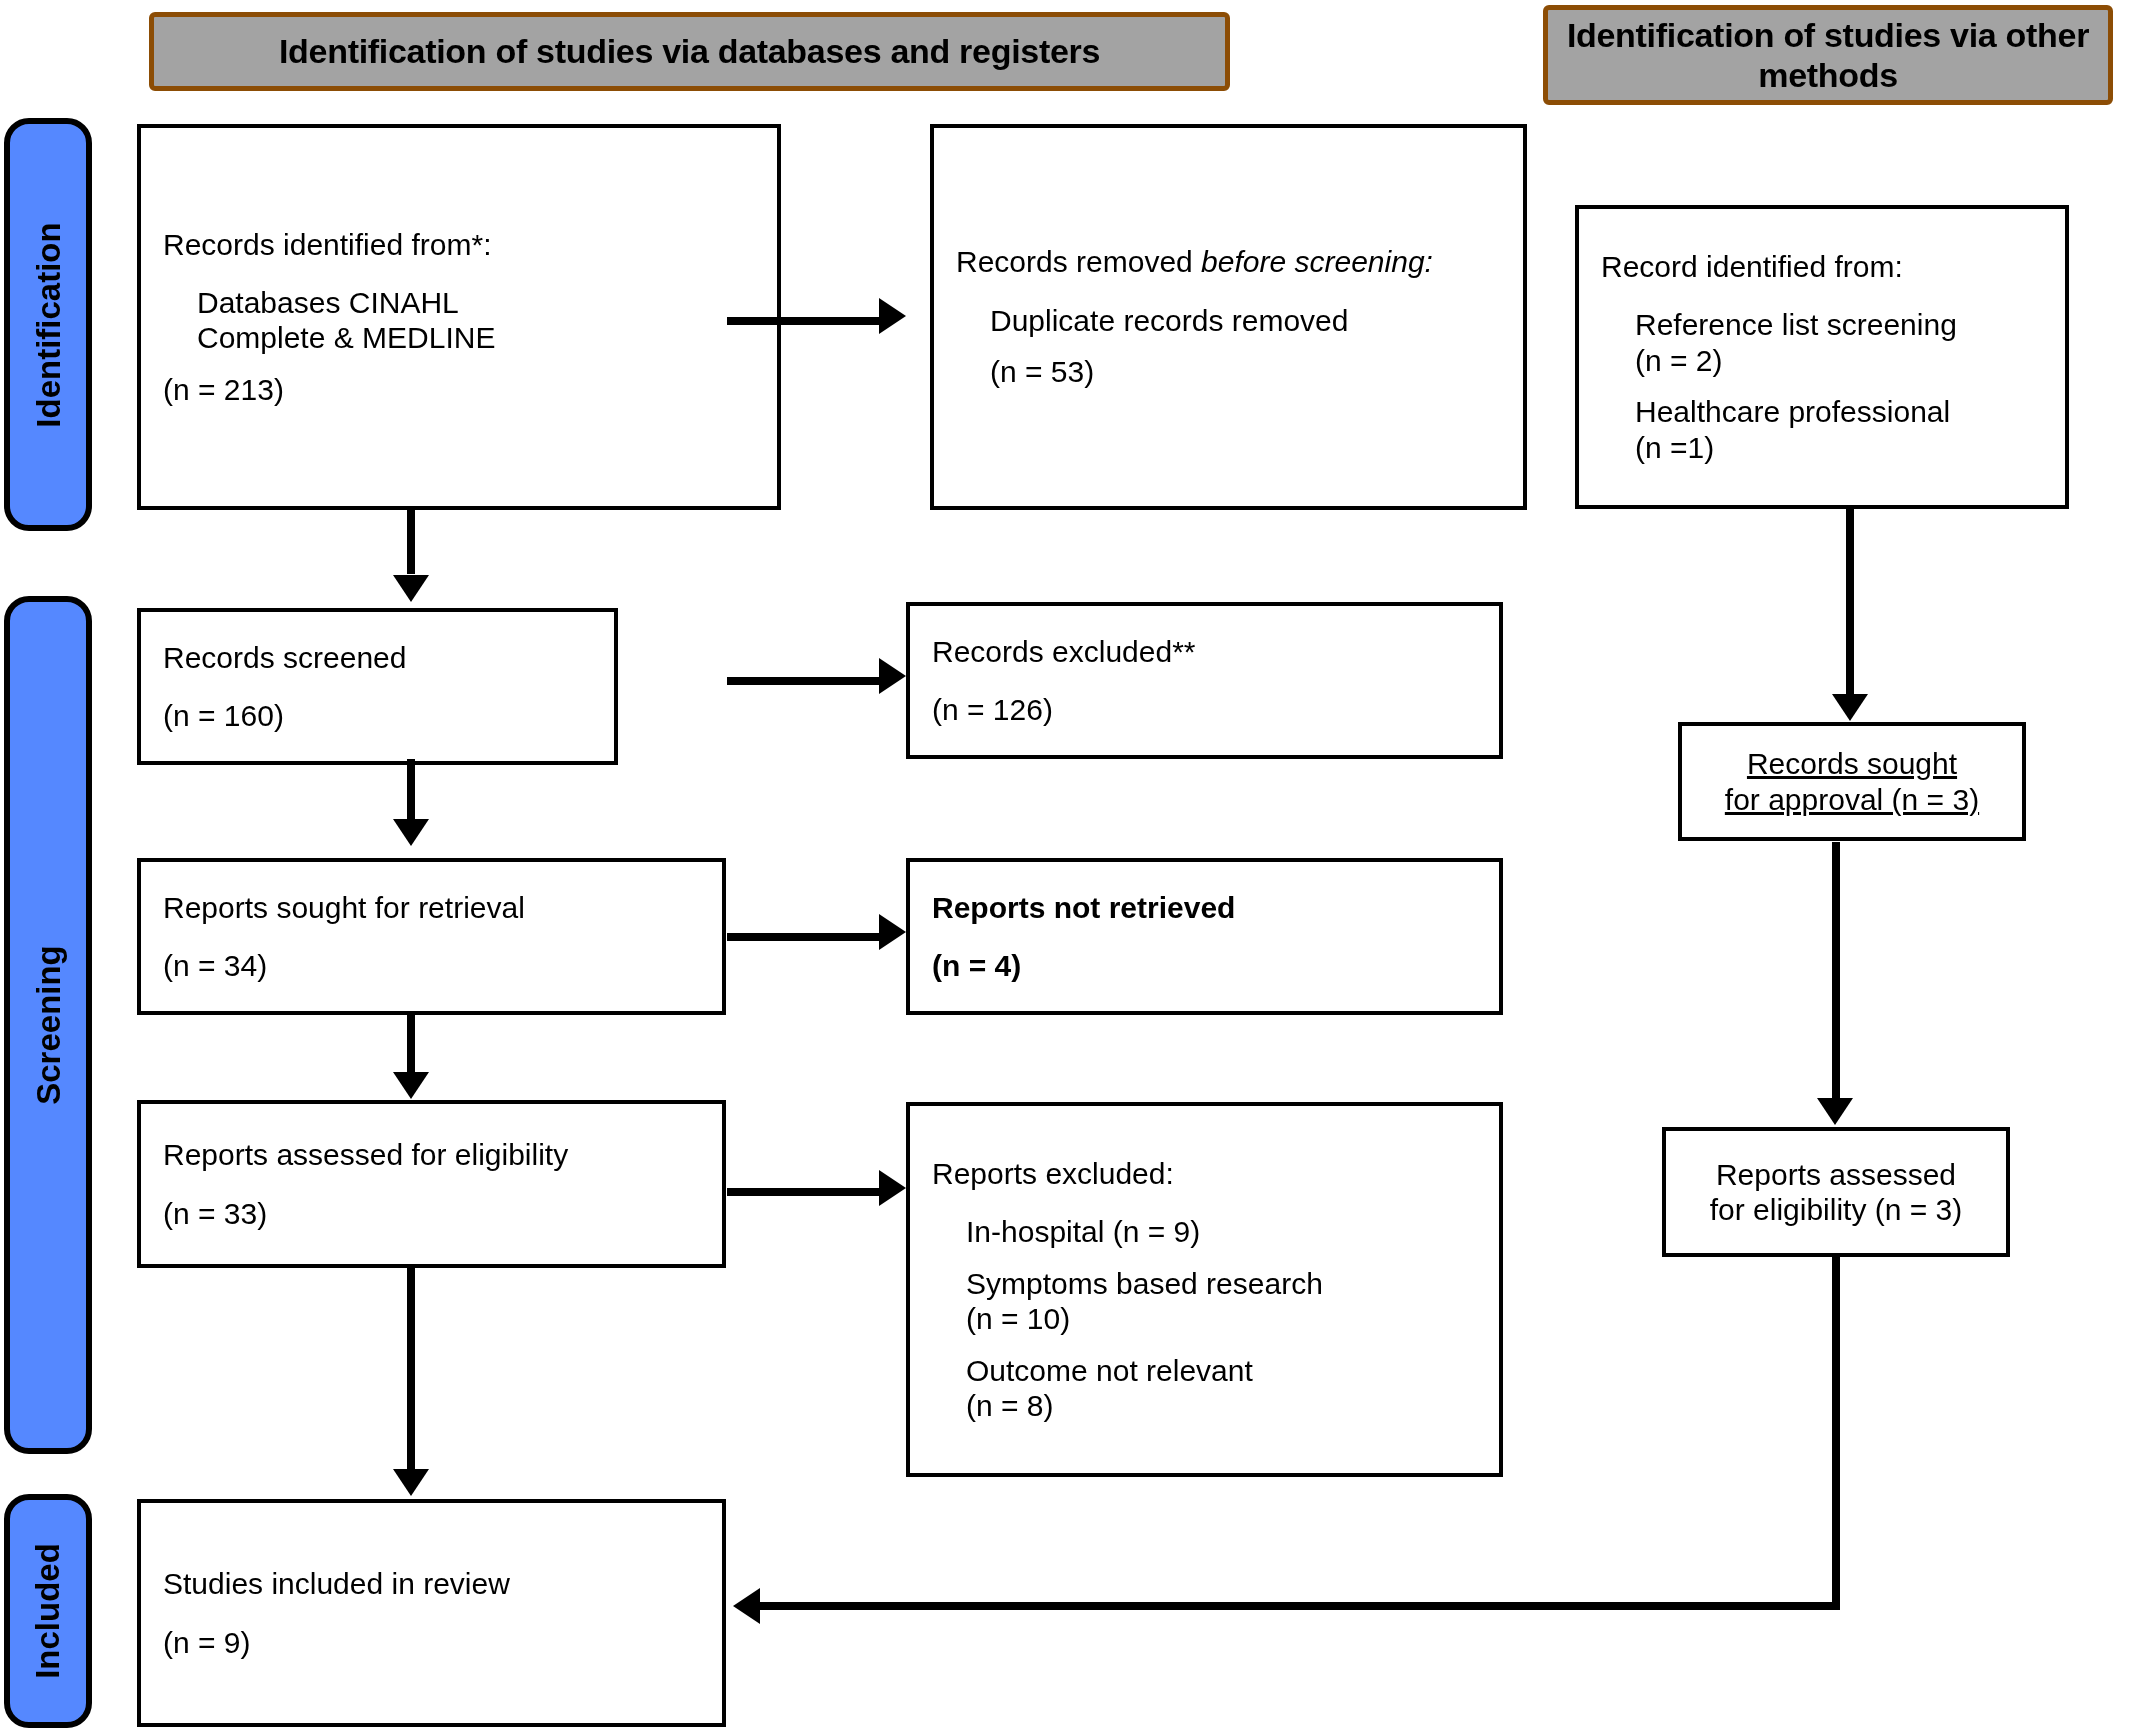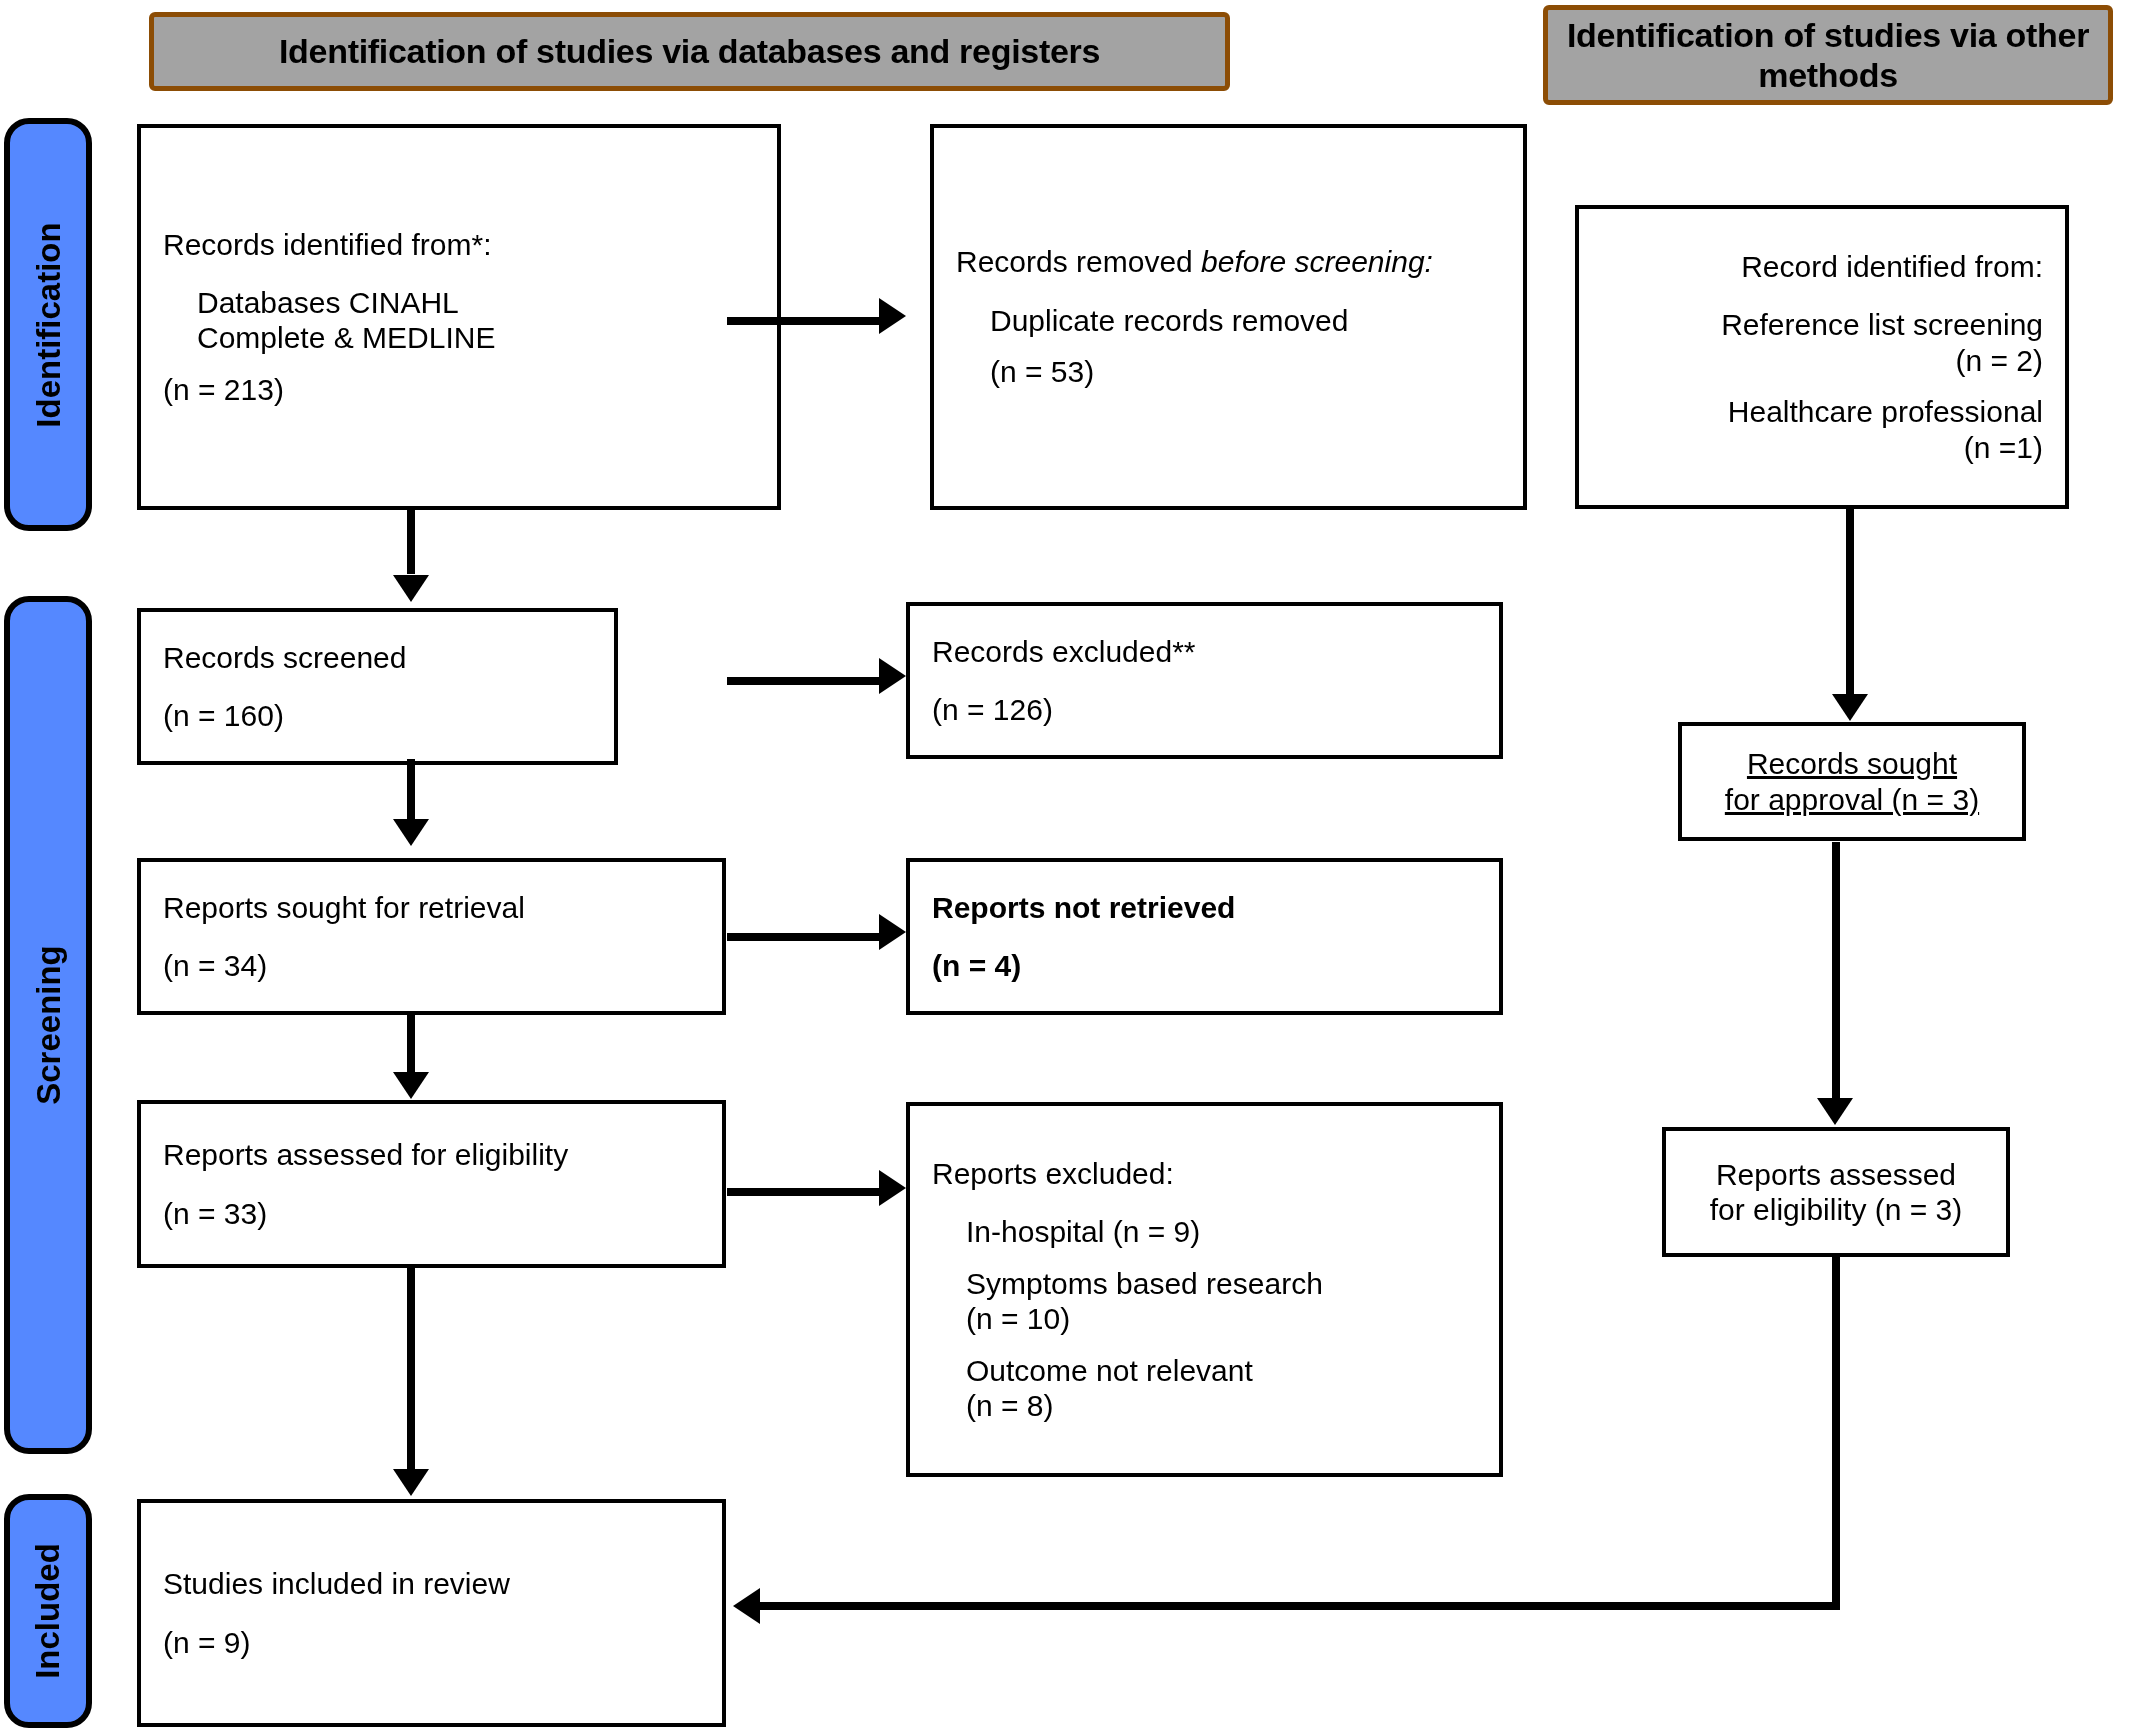--- a/index.html
+++ b/index.html
@@ -132,21 +132,21 @@
   </div>
 
   <div class="box" style="left:906px;top:124px;width:597px;height:386px;margin-left:24px;">
     <p><span>Records removed </span><span class="ital">before screening</span><span class="ital">:</span></p>
     <div class="gap"></div>
     <p class="indent">Duplicate records removed</p>
     <div class="gap-sm"></div>
     <p class="indent">(n = 53)</p>
   </div>
 
-  <div class="box" style="left:1575px;top:205px;width:494px;height:304px;text-align:right;">
+  <div class="box" style="left:1575px;top:205px;width:494px;height:304px;">
     <p>Record identified from:</p>
     <div class="gap"></div>
     <p class="indent">Reference list screening</p>
     <p class="indent">(n = 2)</p>
     <div class="gap-sm"></div>
     <p class="indent">Healthcare professional</p>
     <p class="indent">(n =1)</p>
   </div>
 
   <div class="box" style="left:137px;top:602px;width:481px;height:157px;margin-top:6px;">

